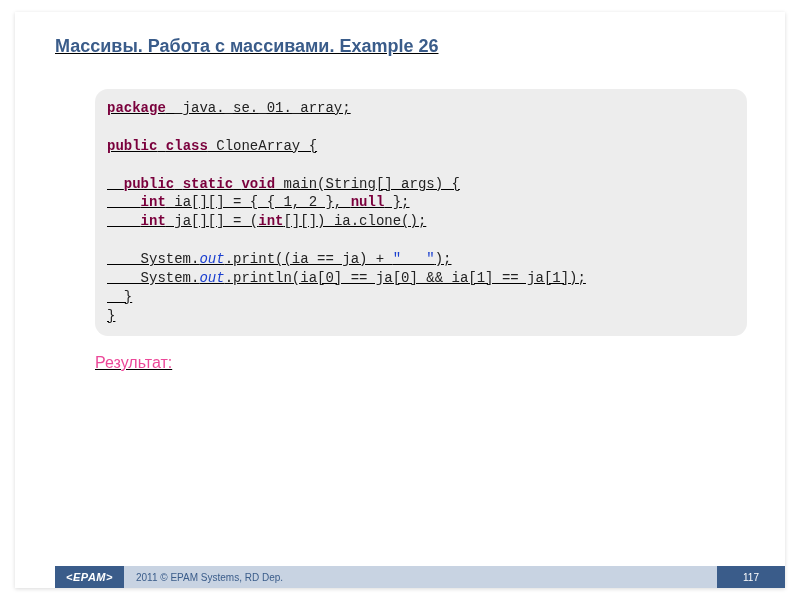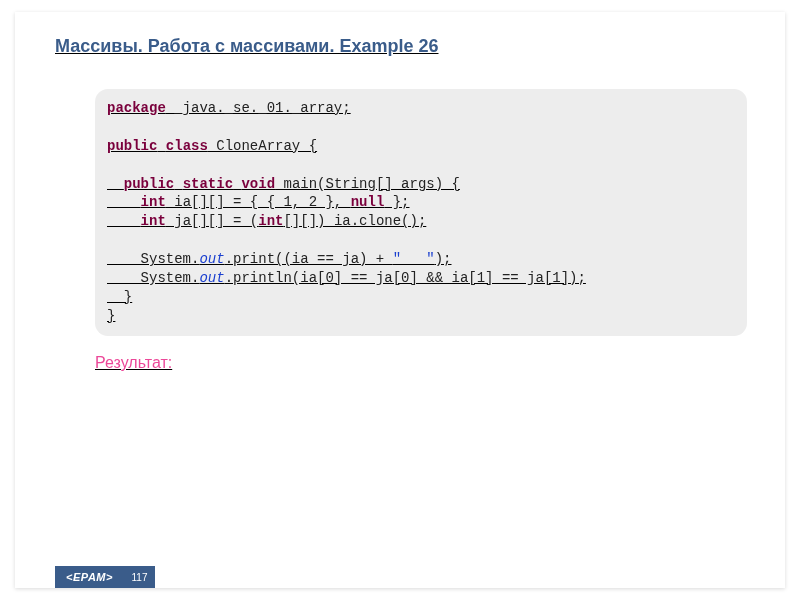--- a/index.html
+++ b/index.html
@@ -88,21 +88,21 @@
   .footer-main {
     flex: 1;
     background: #c8d3e2;
     color: #3a5c8a;
     font-size: 10px;
     display: flex;
     align-items: center;
     padding-left: 12px;
   }
   .footer-page {
-    width: 31px;
+    width: 68px;
     background: #3a5c8a;
     color: #fff;
     font-size: 10px;
     display: flex;
     align-items: center;
     justify-content: center;
   }
 </style>
 </head>
 <body>
@@ -123,16 +123,17 @@
 <span>    System.</span><span class="out">out</span><span>.println(ia[0] == ja[0] &amp;&amp; ia[1] == ja[1]);</span>
 <span>  }</span>
 <span>}</span></div>
 
   <div class="result-label">Результат:</div>
 
 
   <div class="footer">
     <div class="footer-left"></div>
     <div class="footer-logo">&lt;EPAM&gt;</div>
+    <div class="footer-main">2011 © EPAM Systems, RD Dep.</div>
     <div class="footer-page">117</div>
   </div>
 
 </div>
 
 </body></html>

